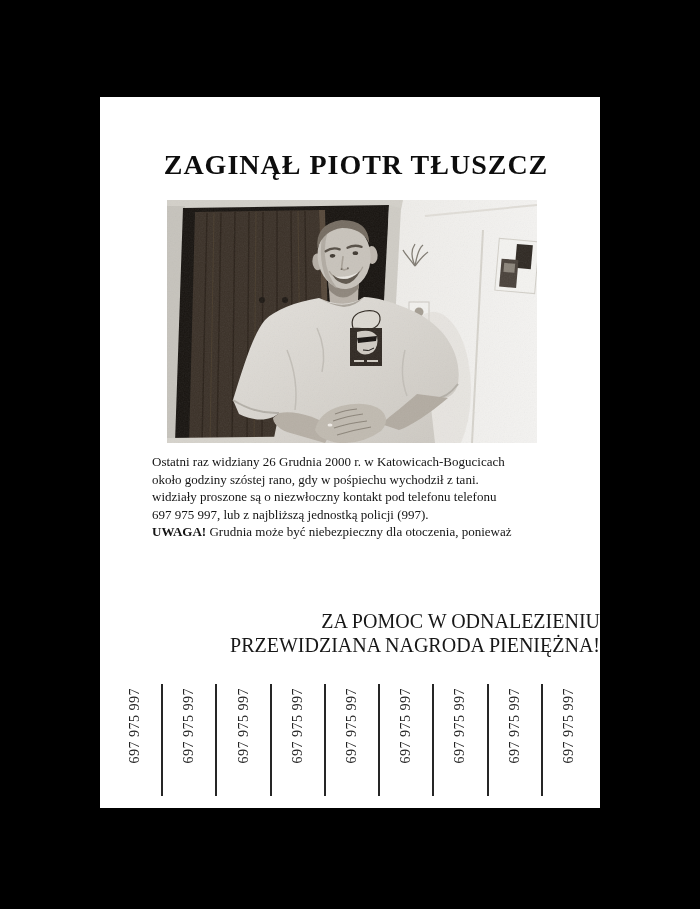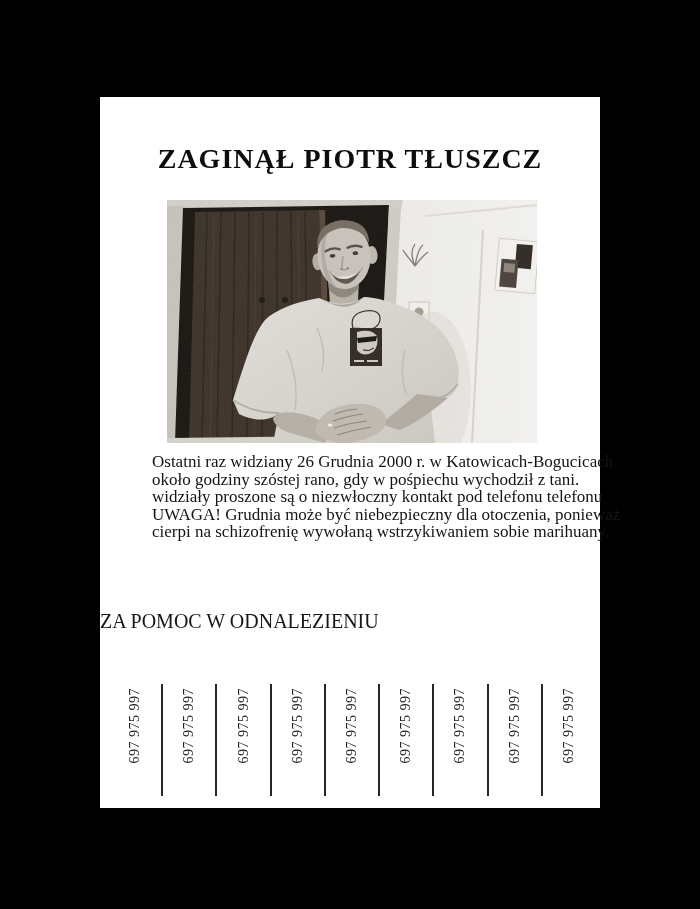--- a/index.html
+++ b/index.html
@@ -1,27 +1,27 @@
 <!DOCTYPE html>
 <html><head>
 <meta charset="utf-8">
 <style>
   html,body{margin:0;padding:0;background:#000;}
   .stage{position:relative;width:700px;height:909px;background:#000;overflow:hidden;
          font-family:"Liberation Serif","DejaVu Serif",serif;}
   .poster{position:absolute;left:100px;top:97px;width:500px;height:711px;background:#fff;}
   .title{position:absolute;top:46px;left:0;width:100%;text-align:center;
-         font-weight:bold;font-size:28px;letter-spacing:1px;color:#0d0d0d;margin:0;}
+         font-weight:bold;font-size:28px;letter-spacing:1px;color:#0d0d0d;margin:6px;}
   .photo{position:absolute;left:67px;top:103px;width:370px;height:243px;overflow:hidden;}
   .photo svg{display:block;width:100%;height:100%;}
   .desc{position:absolute;left:52px;top:356px;width:440px;color:#141414;
-        font-size:17px;line-height:17.6px;}
+        font-size:13px;line-height:17.6px;}
   .desc .line{white-space:nowrap;}
-  .desc .bold{font-weight:normal;margin-top:26px;}
-  .reward{position:absolute;top:513px;left:0;width:100%;text-align:left;
+  .desc .bold{font-weight:bold;margin-top:26px;}
+  .reward{position:absolute;top:513px;left:0;width:100%;text-align:right;
           font-size:20px;line-height:23.5px;color:#171717;}
   .tearoffs{position:absolute;left:9px;top:587px;width:486px;height:112px;
             display:flex;flex-direction:row;}
   .strip{flex:1 1 0;display:flex;justify-content:center;align-items:flex-start;
          padding-top:4px;box-sizing:border-box;}
   .strip:not(:last-child){border-right:2px solid #262626;}
   .phone{writing-mode:vertical-rl;transform:rotate(180deg);
          font-size:14px;letter-spacing:0.5px;color:#222;}
 </style>
 </head>
@@ -157,26 +157,27 @@
         </g>
 
         <rect width="370" height="243" filter="url(#grain)"></rect>
       </svg>
     </div>
 
     <div class="desc">
       <div class="line">Ostatni raz widziany 26 Grudnia 2000 r. w Katowicach-Bogucicach</div>
       <div class="line">około godziny szóstej rano, gdy w pośpiechu wychodził z tani.</div>
       <div class="line">widziały proszone są o niezwłoczny kontakt pod telefonu telefonu</div>
+      <div class="line">697 975 997, lub z najbliższą jednostką policji (997).</div>
       <div class="line"><span class="bold">UWAGA!</span><span> Grudnia może być niebezpieczny dla otoczenia, ponieważ</span></div>
-      <div class="line">cierpi na schizofrenię wywołaną wstrzykiwaniem sobie marihuany.</div>
     </div>
 
     <div class="reward">
       <div>ZA POMOC W ODNALEZIENIU</div>
+      <div>PRZEWIDZIANA NAGRODA PIENIĘŻNA!</div>
     </div>
 
     <div class="tearoffs">
       <div class="strip">
           <span class="phone">697 975 997</span>
         </div>
       <div class="strip">
           <span class="phone">697 975 997</span>
         </div>
       <div class="strip">

